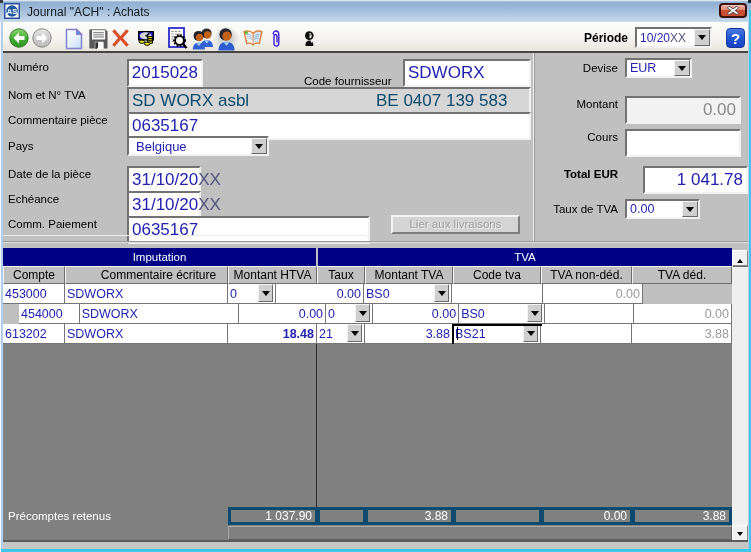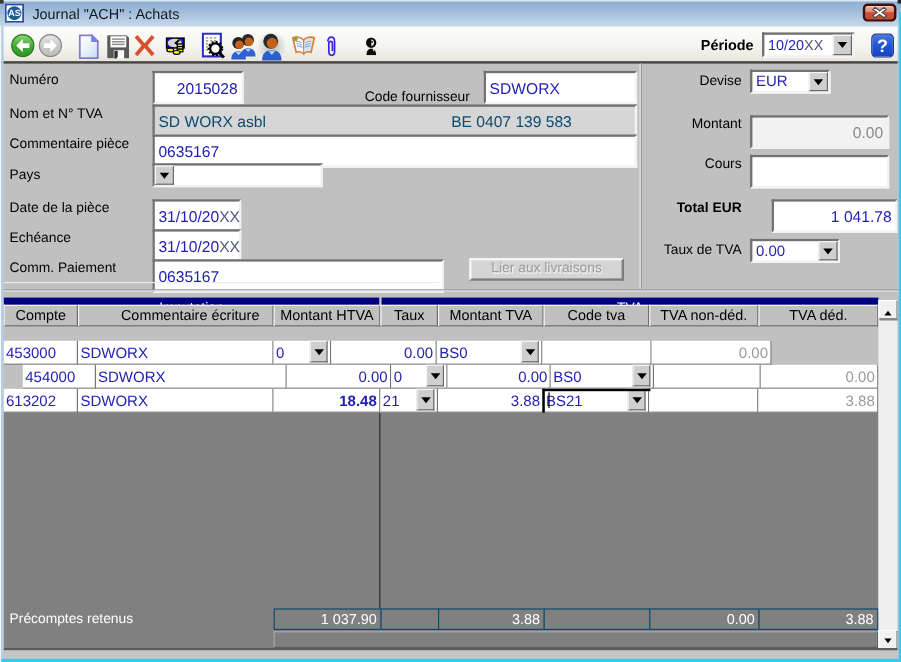--- a/index.html
+++ b/index.html
@@ -1,18 +1,18 @@
 <!DOCTYPE html>
 <html><head><meta charset="utf-8">
 <style>
 *{margin:0;padding:0;box-sizing:border-box}
 html,body{width:751px;height:552px;overflow:hidden}
 body{font-family:"Liberation Sans",sans-serif;font-size:11.5px;position:relative;background:#c0c0c0;color:#000}
 .abs{position:absolute}
-.field{position:absolute;background:#fff;border:2px solid;border-color:#727272 #f2f2f2 #f2f2f2 #727272;color:#2222b2;padding:12px 3px;display:flex;align-items:center;font-size:13px}
+.field{position:absolute;background:#fff;border:2px solid;border-color:#727272 #f2f2f2 #f2f2f2 #727272;color:#2222b2;padding:12px 3px;display:flex;align-items:center;font-size:17px}
 .field.r{justify-content:flex-end}
 .combo{position:absolute;background:#fff;border:2px solid;border-color:#727272 #f2f2f2 #f2f2f2 #727272;color:#2222b2;display:flex;align-items:center;font-size:12.5px}
 .combo .txt{flex:1;padding:0 3px}
 .dbtn{width:16px;align-self:stretch;background:#cfcfcf;border:1px solid;border-color:#f4f4f4 #6a6a6a #6a6a6a #f4f4f4;display:flex;align-items:center;justify-content:center}
 .dbtn:after{content:"";width:0;height:0;border:4px solid transparent;border-top:5px solid #000;margin-top:4px}
 .lbl{position:absolute;white-space:nowrap}
 .rlbl{position:absolute;white-space:nowrap;text-align:right}
 </style></head>
 <body>
 
@@ -185,20 +185,21 @@
 <div class="field" style="left:403px;top:59px;width:128px;height:17px">SDWORX</div>
 
 <div class="lbl" style="left:8px;top:89px">Nom et N° TVA</div>
 <div class="field" style="left:127px;top:87px;width:404px;height:17px;background:#d6d6d6;color:#0c4a6e">SD WORX asbl<span style="position:absolute;left:247px">BE 0407 139 583</span></div>
 
 <div class="lbl" style="left:8px;top:114px">Commentaire pièce</div>
 <div class="field" style="left:127px;top:112px;width:404px;height:17px">0635167</div>
 
 <div class="lbl" style="left:8px;top:140px">Pays</div>
 <div class="combo" style="left:127px;top:136px;width:142px;height:20px">
+  <div class="txt" style="padding-left:7px;font-size:13px">Belgique</div>
     <div class="dbtn"></div>
 </div>
 
 <div class="lbl" style="left:8px;top:168px">Date de la pièce</div>
 <div class="field" style="left:127px;top:166px;width:74px;height:17px">31/10/20<span style="color:#53567c">XX</span></div>
 
 <div class="lbl" style="left:8px;top:193px">Echéance</div>
 <div class="field" style="left:127px;top:191px;width:74px;height:17px">31/10/20<span style="color:#53567c">XX</span></div>
 
 <div class="lbl" style="left:8px;top:218px">Comm. Paiement</div>
@@ -224,21 +225,21 @@
 
 <div class="abs" style="left:0;top:235px;width:366px;height:1px;background:#ececec"></div>
 <div class="abs" style="left:533px;top:53px;width:1px;height:188px;background:#f0f0f0"></div>
 <div class="abs" style="left:534px;top:53px;width:1px;height:188px;background:#9a9a9a"></div>
 <div class="abs" style="left:0;top:241px;width:751px;height:1px;background:#9a9a9a"></div>
 <div class="abs" style="left:0;top:242px;width:751px;height:1px;background:#dedede"></div>
 
 <div class="abs" style="left:3px;top:248px;width:313px;height:18px;background:#000085;color:#fff;text-align:center;line-height:18px">Imputation</div>
 <div class="abs" style="left:318px;top:248px;width:414px;height:18px;background:#000085;color:#fff;text-align:center;line-height:18px">TVA</div>
 
-<div class="abs" id="thead" style="left:3px;top:254px;width:729px;height:18px;display:flex">
+<div class="abs" id="thead" style="left:3px;top:266px;width:729px;height:18px;display:flex">
     <div class="hcell" style="width:62px">Compte</div>
     <div class="hcell" style="width:163px;padding-left:24px">Commentaire écriture</div>
     <div class="hcell" style="width:89px">Montant HTVA</div>
     <div class="hcell" style="width:48px">Taux</div>
     <div class="hcell" style="width:88px">Montant TVA</div>
     <div class="hcell" style="width:88px">Code tva</div>
     <div class="hcell" style="width:91px">TVA non-déd.</div>
     <div class="hcell" style="width:100px">TVA déd.</div>
   </div>
 
@@ -319,14 +320,14 @@
 <div class="abs" style="left:0;top:22px;width:1px;height:530px;background:#f4f8fc"></div>
 <div class="abs" style="left:1px;top:22px;width:2px;height:527px;background:#b4cde9"></div>
 
 <style>
 .sbtn{width:16px;height:16px;background:#f1f1f1;border:1px solid;border-color:#ffffff #8a8a8a #8a8a8a #ffffff;box-shadow:1px 1px 0 #6a6a6a}
 .sbtn:after{content:"";position:absolute;left:3.5px;top:5px;width:0;height:0;border:3.5px solid transparent;border-bottom:4.5px solid #000}
 .sbtn.dn:after{border-bottom:none;border-top:4.5px solid #000;top:6px}
 .hcell{background:#c0c0c0;border:1px solid;border-color:#f2f2f2 #6e6e6e #6e6e6e #f2f2f2;text-align:center;line-height:16px;color:#000;font-size:12px}
 .dcell{background:#fff;border-right:1px solid #76767a;border-bottom:1px solid #76767a;color:#2222b2;display:flex;align-items:center;padding:0 2px;height:20px;font-size:12.5px}
 .dcell.r{justify-content:flex-end}
-.scell{background:#808080;border:1px solid #0c4a6e;color:#fff;display:flex;align-items:center;justify-content:flex-end;padding:0 3px;font-size:12px}
+.scell{background:#808080;border:3px solid #0c4a6e;color:#fff;display:flex;align-items:center;justify-content:flex-end;padding:0 3px;font-size:12px}
 </style>
 
 </body></html>

